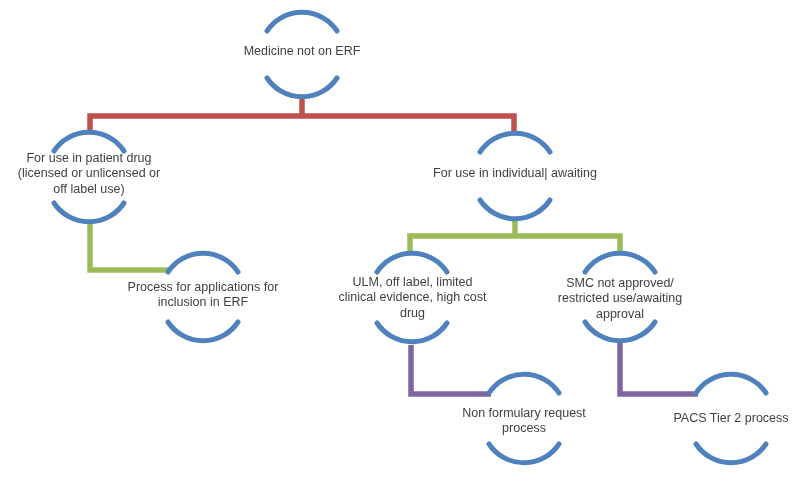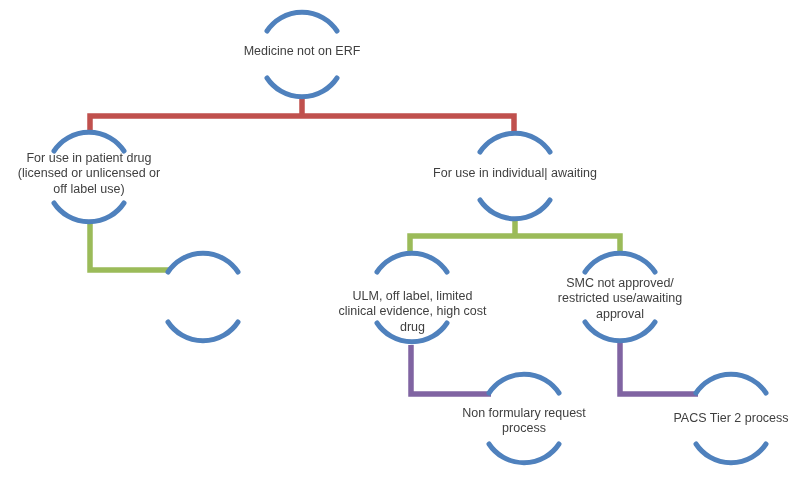--- a/index.html
+++ b/index.html
@@ -89,22 +89,24 @@
   </svg>
 
   <div class="node-label" style="left:202px; top:44px; width:200px;">Medicine not on ERF</div>
 
   <div class="node-label" style="left:4px; top:151px; width:170px;">For use in patient drug
 (licensed or unlicensed or
 off label use)</div>
 
   <div class="node-label" style="left:415px; top:166px; width:200px;">For use in individual| awaiting</div>
 
+  <div class="node-label" style="left:108px; top:280px; width:190px;">Process for applications for
+inclusion in ERF</div>
 
-  <div class="node-label" style="left:320px; top:275px; width:185px;margin-top:14px;">ULM, off label, limited
+  <div class="node-label" style="left:320px; top:275px; width:185px;">ULM, off label, limited
 clinical evidence, high cost
 drug</div>
 
   <div class="node-label" style="left:535px; top:276px; width:170px;">SMC not approved/
 restricted use/awaiting
 approval</div>
 
   <div class="node-label" style="left:439px; top:406px; width:170px;">Non formulary request
 process</div>
 

